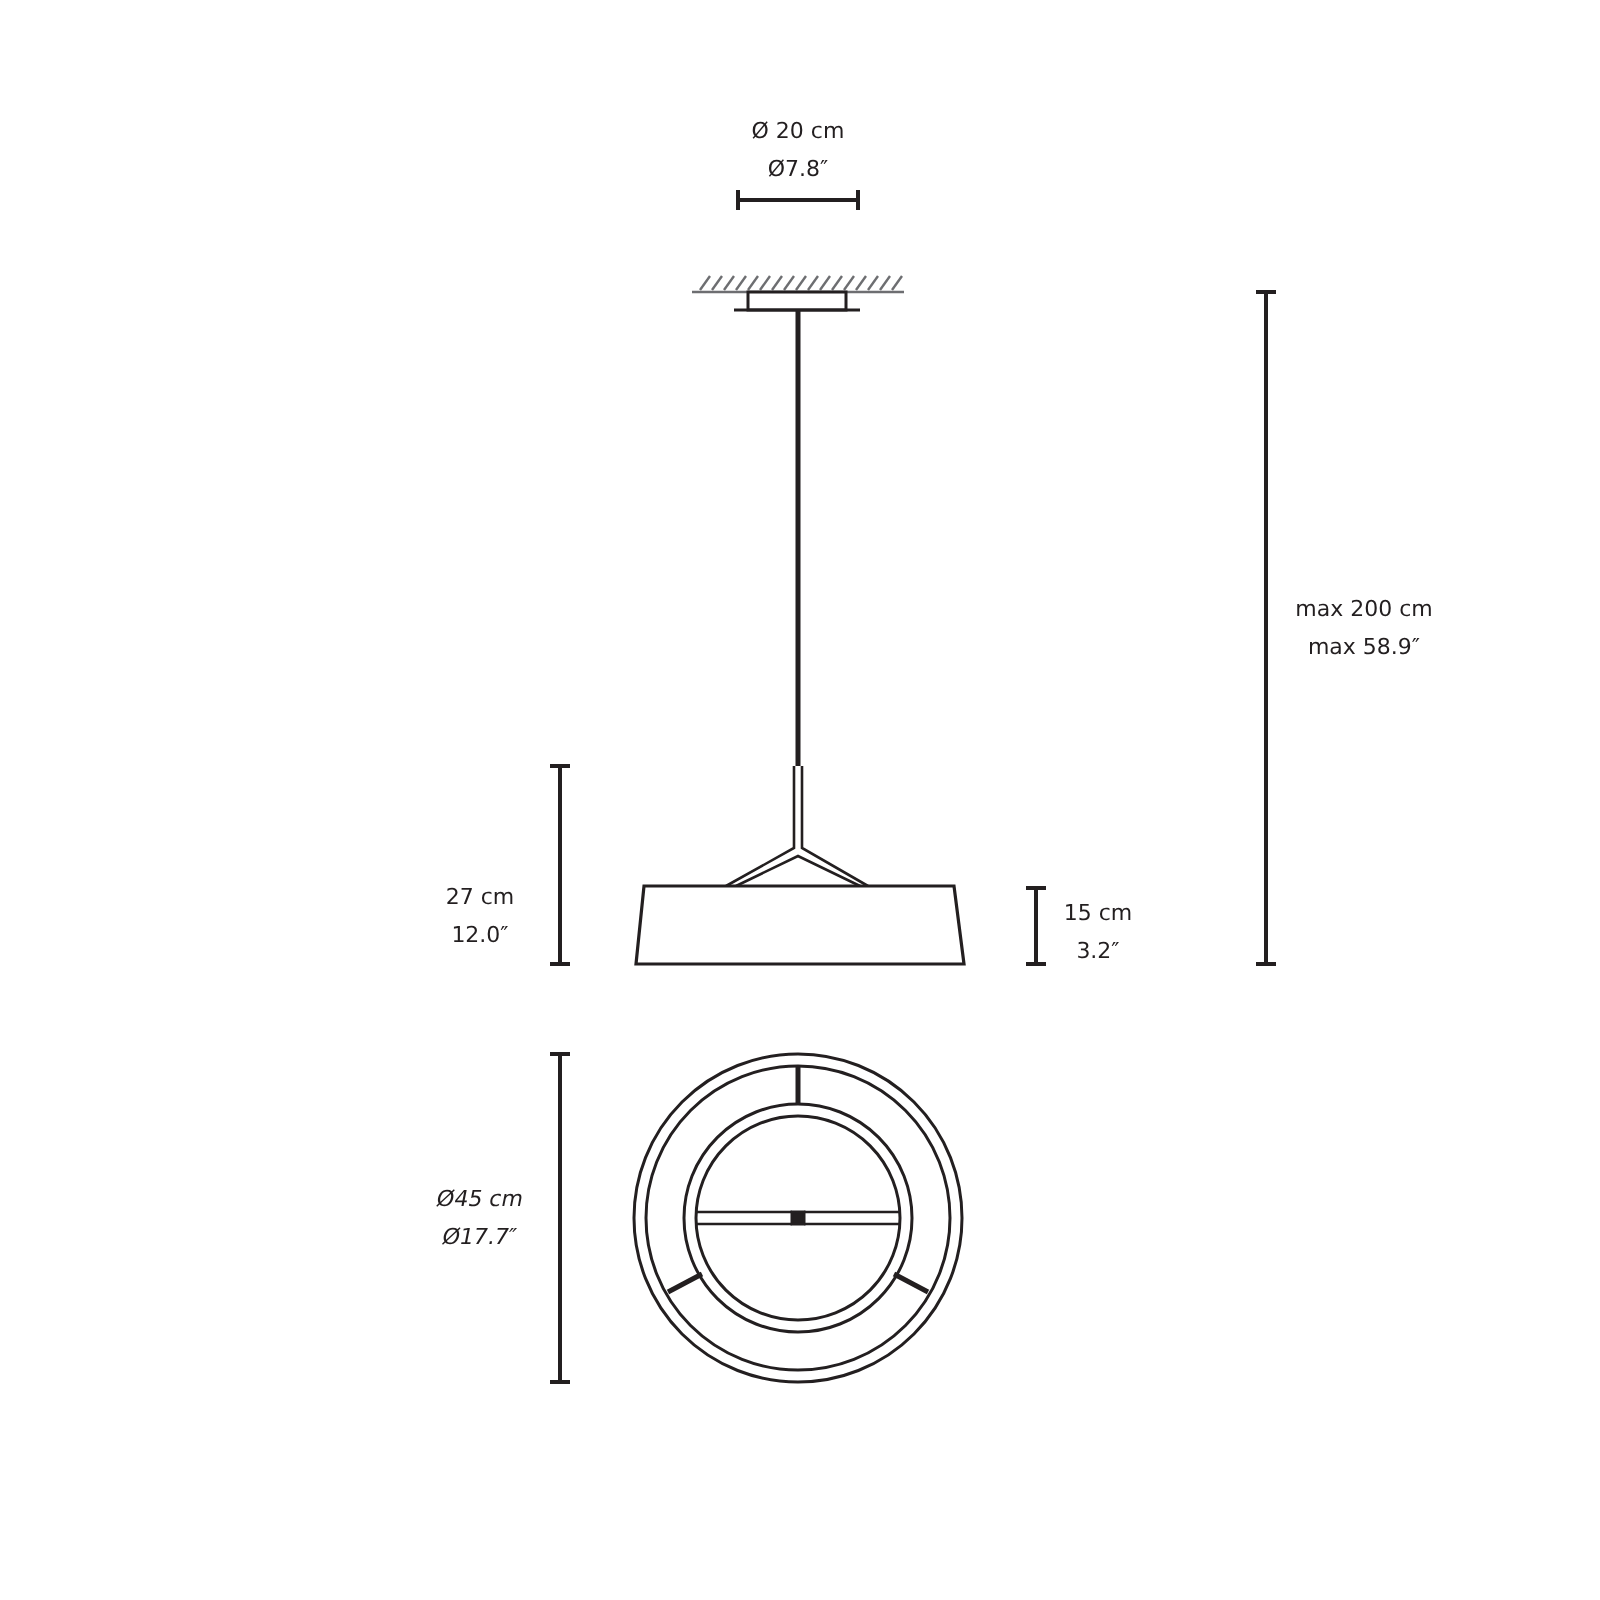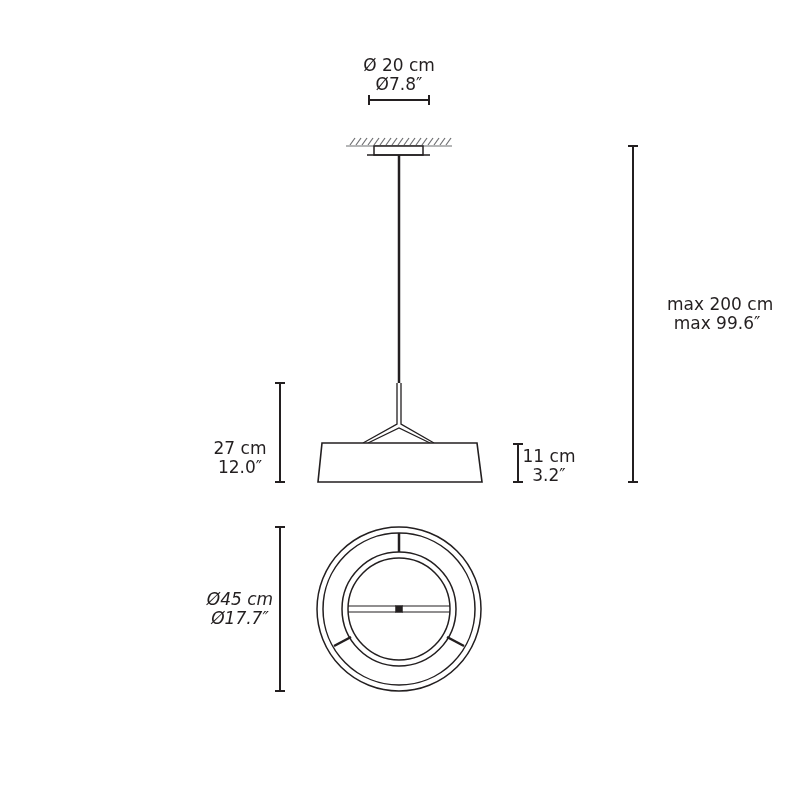--- a/index.html
+++ b/index.html
@@ -1,18 +1,18 @@
 <!DOCTYPE html>
 <html><head>
 <meta charset="utf-8">
 <style>
   html, body { margin:0; padding:0; background:#ffffff; }
   body { width:800px; height:800px; position:relative; overflow:hidden;
          font-family:"DejaVu Sans", sans-serif; color:#231f20; }
-  .lbl { position:absolute; font-size:17px; line-height:19px; text-align:center; white-space:nowrap; }
+  .lbl { position:absolute; font-size:11px; line-height:19px; text-align:center; white-space:nowrap; }
   .lbl span { display:block; }
   svg { position:absolute; left:0; top:0; }
 </style>
 </head>
 <body>
 
 <svg width="800" height="800" viewBox="0 0 800 800">
 
   <g stroke="#231f20" stroke-width="2">
     <line x1="369" y1="100" x2="429" y2="100"></line>
@@ -91,31 +91,31 @@
     <line x1="275" y1="527" x2="285" y2="527"></line>
     <line x1="275" y1="691" x2="285" y2="691"></line>
   </g>
 </svg>
 
 <div class="lbl" style="left:359px; top:56px; width:80px;">
   <span>Ø 20 cm</span>
   <span>Ø7.8″</span>
 </div>
 
-<div class="lbl" style="left:632px; top:295px; width:100px;margin-left:35px;">
+<div class="lbl" style="left:632px; top:295px; width:100px;">
   <span>max 200 cm</span>
-  <span>max 99.6″</span>
+  <span>max 58.9″</span>
 </div>
 
 <div class="lbl" style="left:205px; top:413px; width:70px;margin-top:26px;">
   <span>27 cm</span>
   <span>12.0″</span>
 </div>
 
 <div class="lbl" style="left:521px; top:447px; width:56px;">
-  <span>11 cm</span>
+  <span>15 cm</span>
   <span>3.2″</span>
 </div>
 
 <div class="lbl" style="left:200px; top:590px; width:80px;font-style:italic;">
   <span>Ø45 cm</span>
   <span>Ø17.7″</span>
 </div>
 
 </body></html>

